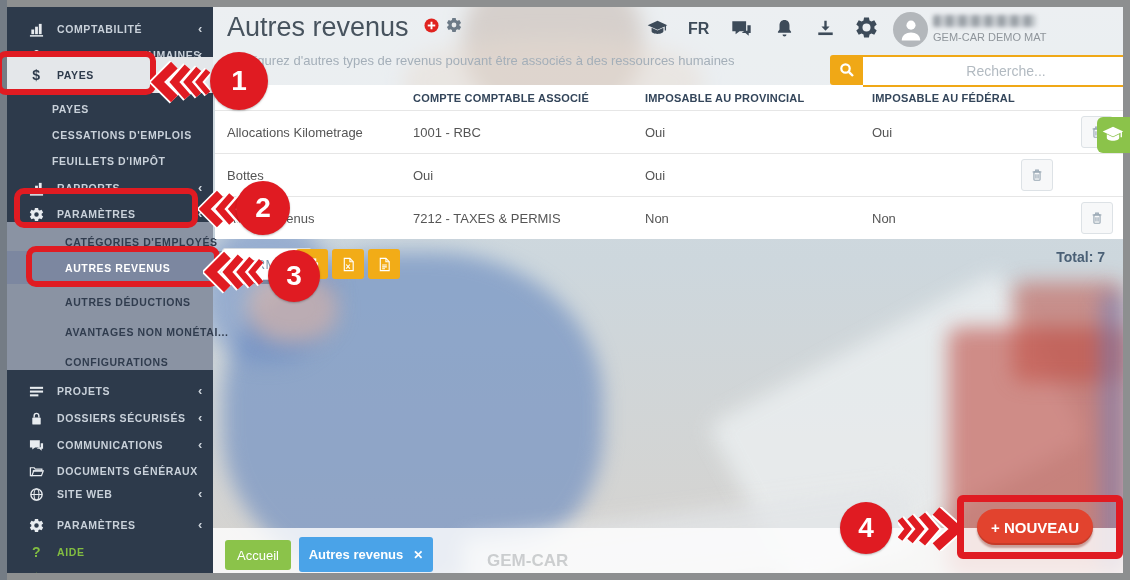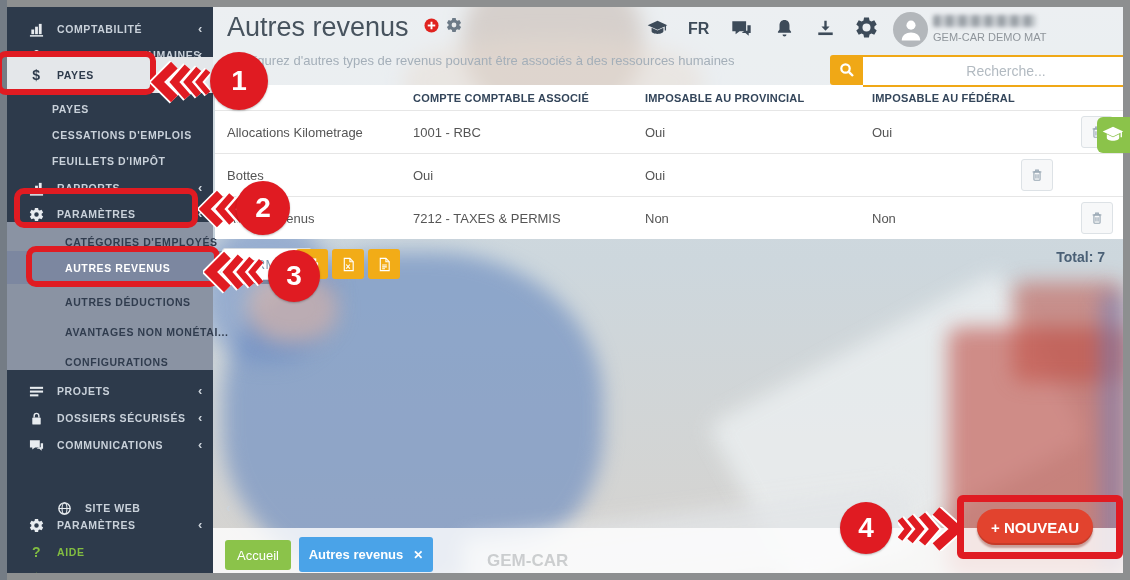--- a/index.html
+++ b/index.html
@@ -365,21 +365,30 @@
     <div class="si" style="top:425px;">
       <span class="ic">
           <svg viewBox="0 0 16 16" fill="currentColor">
             <path d="M1 2.5h10.5V10H6.5L3.5 12.3V10H1z"></path>
             <path d="M12.5 5.5H15v6h-1.5v2L11 11.5H8.2l2-1.7h2.3z"></path>
           </svg>
         </span>
       <span>COMMUNICATIONS</span>
       <span class="chev">‹</span>
     </div>
-    <div class="si" style="top:488px;padding-left:28px;">
+    <div class="si" style="top:451px;">
+      <span class="ic">
+          <svg viewBox="0 0 16 16" fill="none" stroke="currentColor" stroke-width="1.3">
+            <path d="M1.5 4h4l1.2 1.5h7v1.8H5l-1.8 5.2H1.5z"></path>
+            <path d="M4 7.3h11.2L13.3 12.5H2.2"></path>
+          </svg>
+        </span>
+      <span>DOCUMENTS GÉNÉRAUX</span>
+    </div>
+    <div class="si" style="top:474px;">
       <span class="ic">
           <svg viewBox="0 0 16 16" fill="none" stroke="currentColor">
             <circle cx="8" cy="8" r="6" stroke-width="1.5"></circle>
             <ellipse cx="8" cy="8" rx="2.6" ry="6" stroke-width="1.1"></ellipse>
             <line x1="2" y1="8" x2="14" y2="8" stroke-width="1.1"></line>
           </svg>
         </span>
       <span>SITE WEB</span>
       <span class="chev">‹</span>
     </div>

